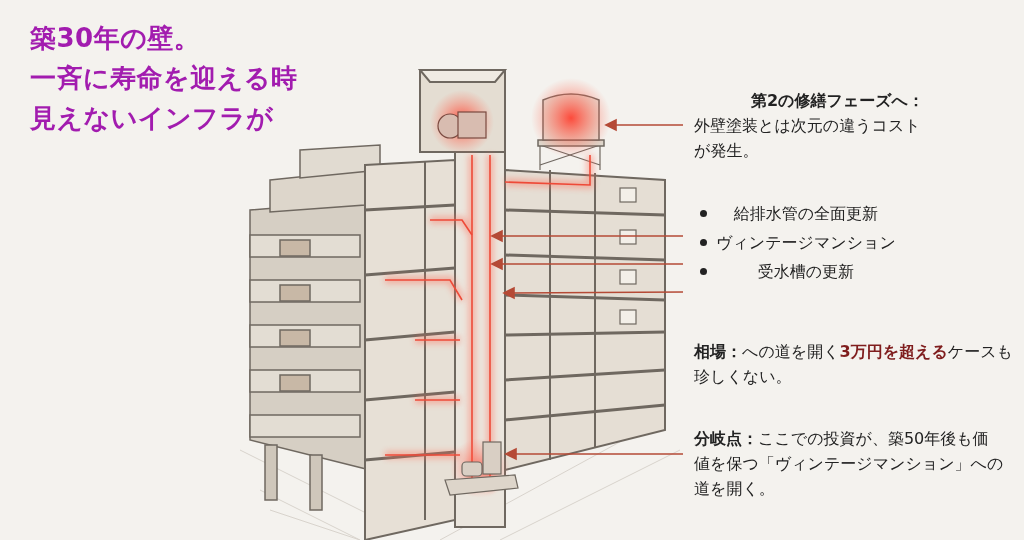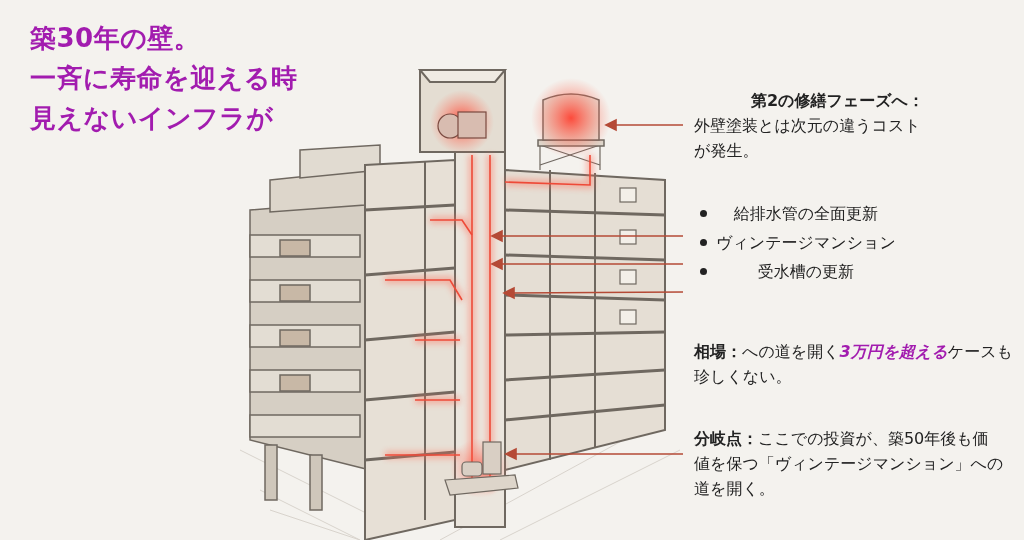--- a/index.html
+++ b/index.html
@@ -52,21 +52,21 @@
   .p1 { top: 88px; }
   .p2 { top: 199px; }
   .p2 ul { list-style: none; margin: 0; padding: 0; text-align: center; }
   .p2 li { position: relative; padding-left: 22px; white-space: nowrap; line-height: 29px; }
   .p2 li .bullet {
     position: absolute; left: 6px; top: 11px;
     width: 7px; height: 7px; border-radius: 50%; background: #222;
   }
   .p3 { top: 339px; width: 320px; }
   .p3 .strong { font-weight: bold; }
-  .p3 .highlight { color: #a21caf; font-weight: bold; font-style: italic; }
+  .p3 .highlight { color: #7f1d1d; font-weight: bold; }
   .p4 { top: 426px; width: 310px; }
   .p4 .strong { font-weight: bold; }
 
   .arrows {
     position: absolute; left: 0; top: 0; width: 1024px; height: 540px;
     pointer-events: none;
   }
 </style>
 </head>
 <body>

